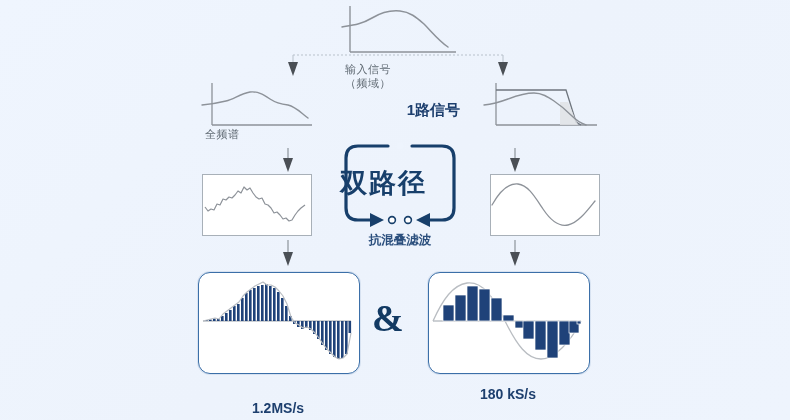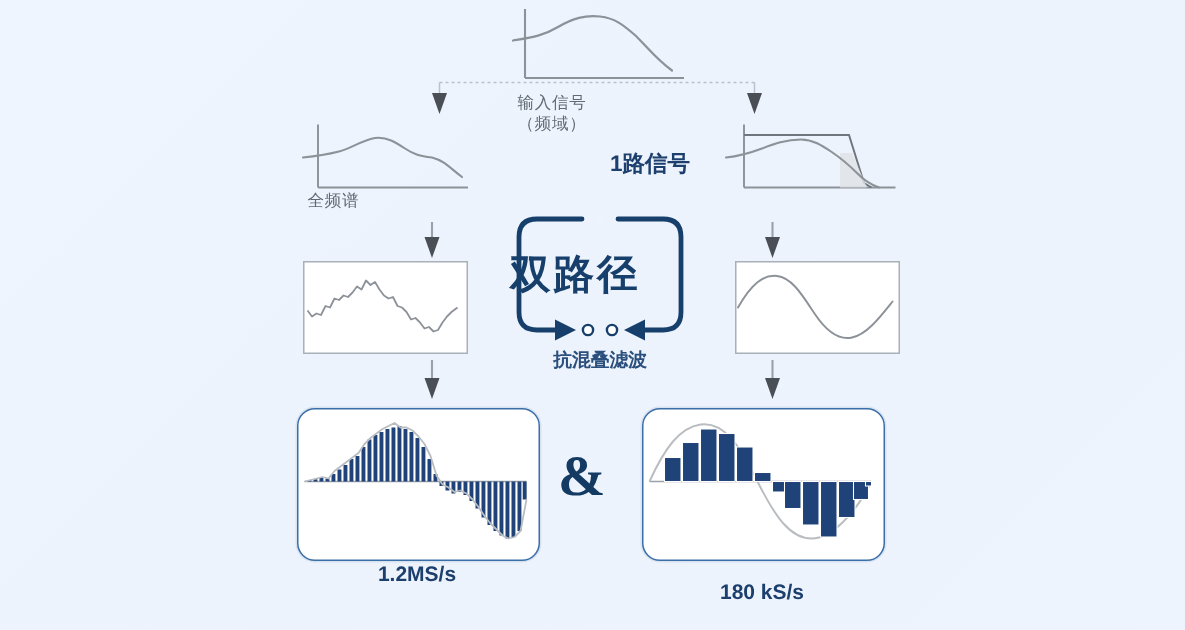--- a/index.html
+++ b/index.html
@@ -168,21 +168,21 @@
         <rect x="142" y="48" width="2.6" height="37"></rect>
         <rect x="146" y="48" width="2.6" height="33"></rect>
         <rect x="149.5" y="48" width="2.6" height="12"></rect>
       </g>
       <path d="M4 48 L8 47 L12 46 L16 45 L20 46 L24 41 L28 38 L32 35 L36 32 L40 29 L44 23 L48 19
                L52 16 L56 13 L60 11 L64 9 L68 12 L72 12 L76 14 L80 18 L84 23 L88 31 L92 44 L96 50
                L100 52 L104 55 L108 54 L112 56 L116 60 L120 65 L124 71 L128 76 L132 80 L136 84
                L140 86 L144 85 L148 81 L152 60" stroke="#b9bdc2" stroke-width="1.2" fill="none" stroke-linejoin="round"></path>
     </svg>
   </div>
-  <div class="rate" style="left:198px;top:374px;width:160px;">1.2MS/s</div>
+  <div class="rate" style="left:198px;top:400px;width:160px;">1.2MS/s</div>
 
   <div class="amp" style="left:372px;top:299px;">&amp;</div>
 
   <div class="abs" style="left:428px;top:272px;width:160px;height:100px;background:#ffffff;border:1.6px solid #3b6fa8;border-radius:12px;box-shadow:0 0 0 1px rgba(59,111,168,.12);">
     <svg width="156" height="96" viewBox="0 0 156 96">
       <line x1="4" y1="48" x2="152" y2="48" stroke="#9aa1a9" stroke-width="1"></line>
       <path d="M4 48 C14 26, 24 12, 38 10 C54 8, 64 24, 76 48 C88 72, 98 86, 112 86 C126 86, 142 68, 152 48" stroke="#b9bdc2" stroke-width="1.3" fill="none"></path>
       <g fill="#1f4279" stroke="#ffffff" stroke-width="0.7">
         <rect x="14" y="32" width="11" height="16"></rect>
         <rect x="26" y="22" width="11" height="26"></rect>

